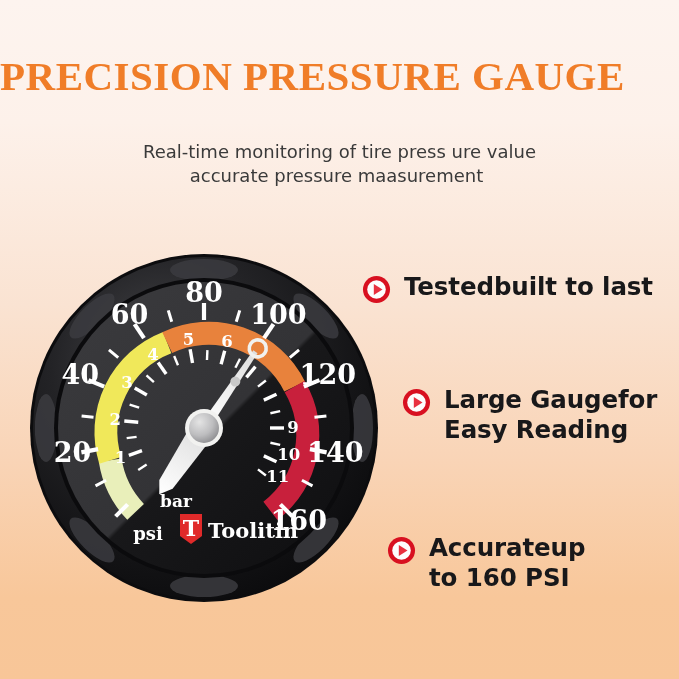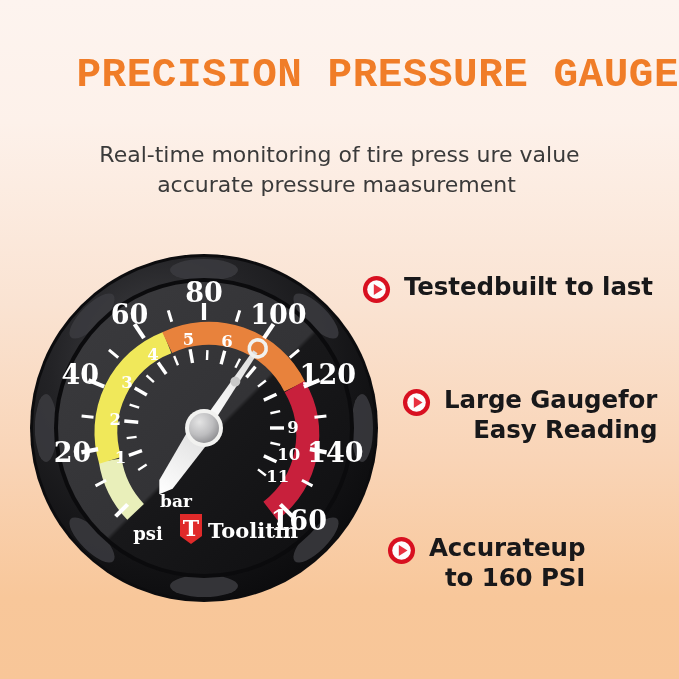--- a/index.html
+++ b/index.html
@@ -7,41 +7,40 @@
     width:679px;height:679px;overflow:hidden;
     font-family:"Liberation Sans",sans-serif;
     background:linear-gradient(180deg,#fdf4ef 0%,#fdf1ea 18%,#fae3d2 45%,#f9d4b6 68%,#f8c79a 88%,#f8c698 100%);
     position:relative;
   }
   .stage{position:absolute;inset:0;}
 
   
   .title{
     position:absolute;left:0;right:0;top:52px;
-    text-align:right;
+    text-align:left;
     font-size:41px;font-weight:bold;
     letter-spacing:.5px;
     color:#f07d28;
-    font-family:Liberation Mono, monospace;
-    margin-left:36px;
+    font-family:Liberation Serif, serif;
   }
   .subtitle{
     position:absolute;left:50%;transform:translateX(-50%);
     top:140px;width:520px;
     text-align:center;
-    font-size:22px;line-height:1.35;
+    font-size:18px;line-height:1.35;
     color:#3a3a3a;
     font-family:"DejaVu Sans",sans-serif;
   }
   .subtitle .l2{display:block;text-align:center;padding-right:6px;}
   .subtitle .l1{display:block;}
 
   
   .bullets{position:absolute;left:362px;top:262px;width:317px;}
-  .bullet{display:flex;align-items:flex-start;gap:13px;margin-bottom:0;text-align:right;}
+  .bullet{display:flex;align-items:flex-start;gap:13px;margin-bottom:0;}
   .b1{position:absolute;top:10px;left:0;}
   .b2{position:absolute;top:123px;left:40px;}
   .b3{position:absolute;top:271px;left:25px;}
   .bicon{flex:0 0 auto;width:29px;height:29px;margin-top:3px;}
   .btext{
     font-size:24.5px;font-weight:bold;line-height:1.22;
     color:#18181a;letter-spacing:-.1px;
     font-family:"DejaVu Sans",sans-serif;
     white-space:pre-line;
   }

